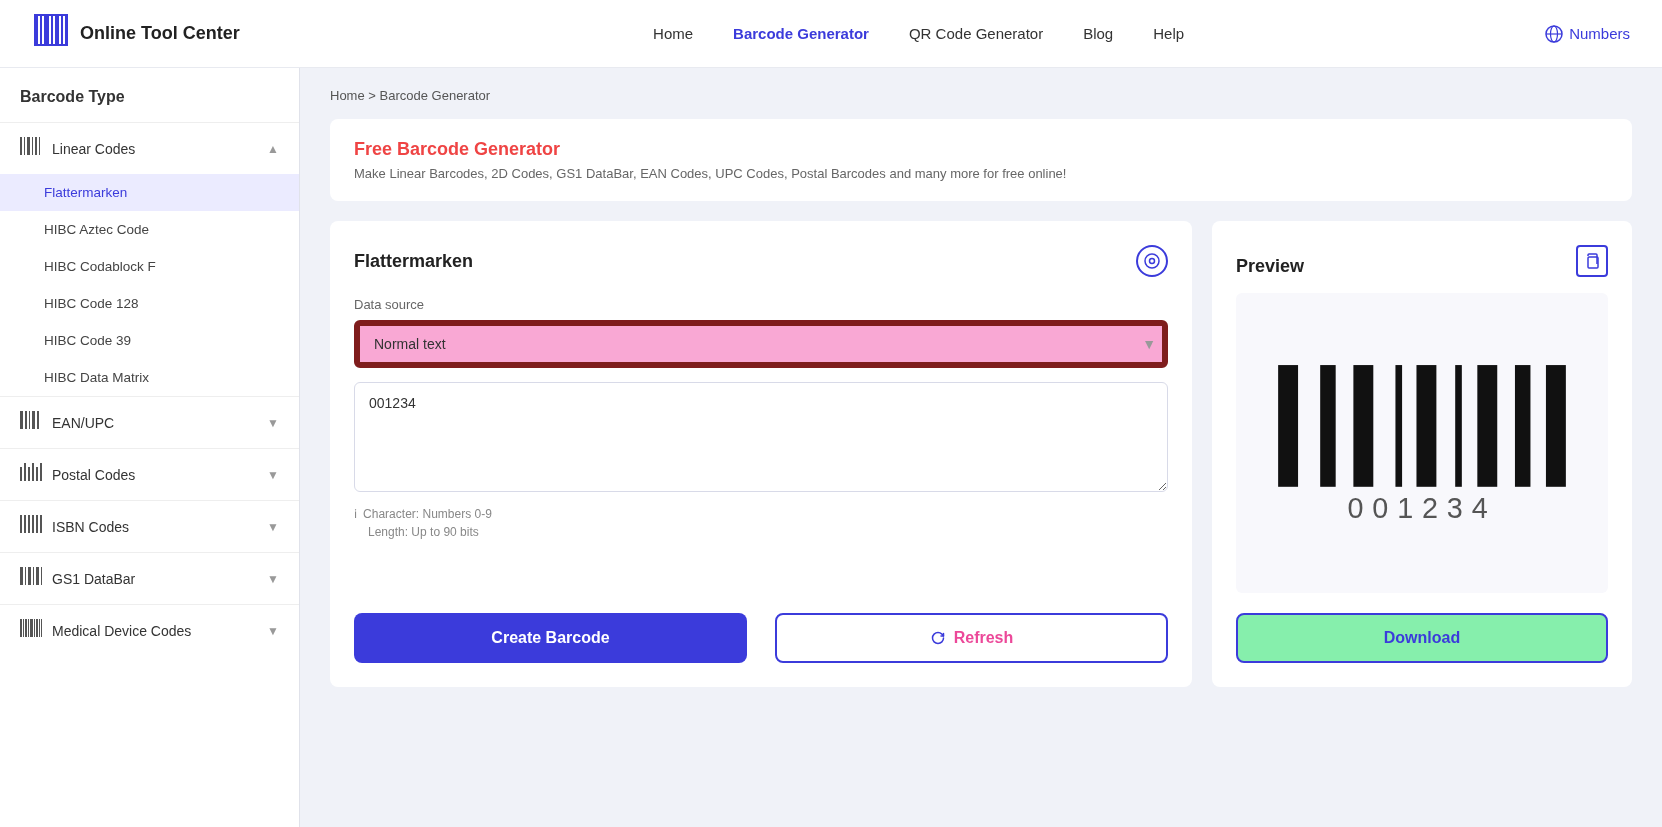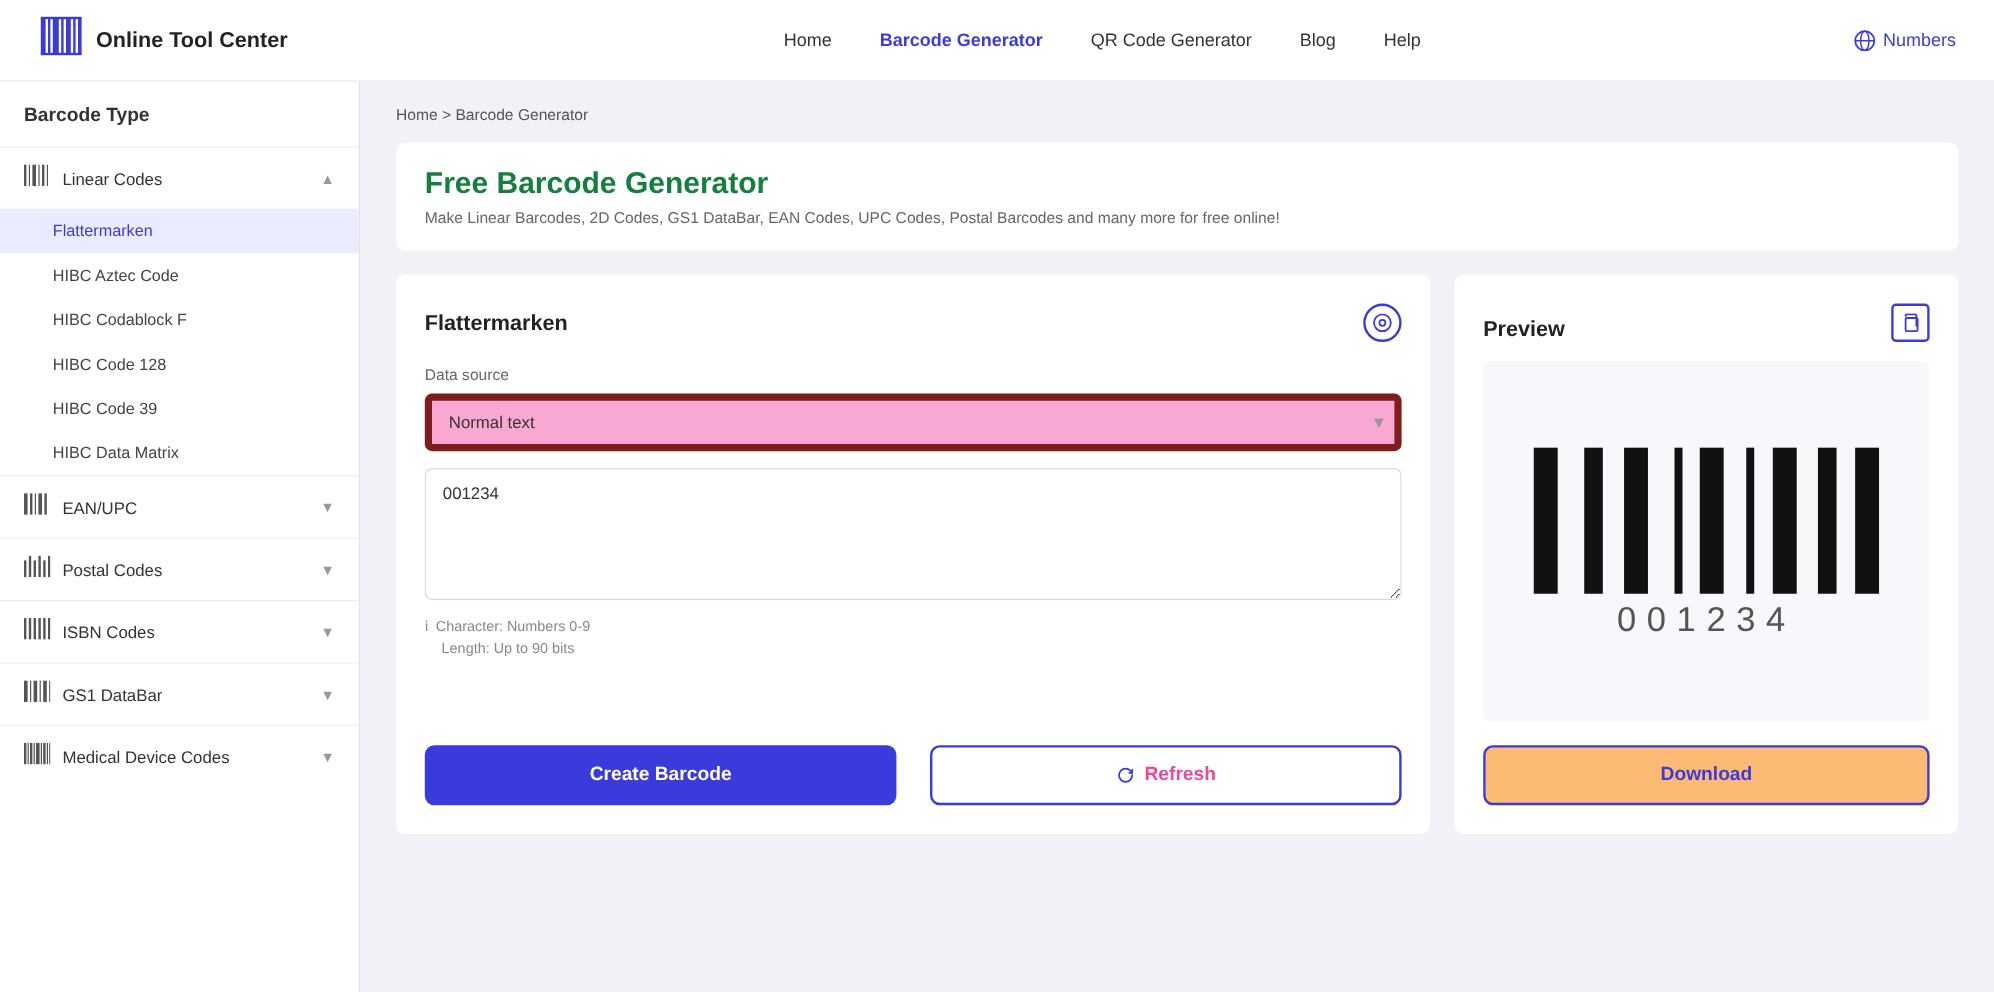--- a/index.html
+++ b/index.html
@@ -127,23 +127,23 @@
     .breadcrumb a { color: #555; text-decoration: none; }
     .breadcrumb span { color: #555; }
 
     .page-header {
       background: #fff;
       border-radius: 8px;
       padding: 20px 24px;
       margin-bottom: 20px;
     }
     .page-header h1 {
-      font-size: 25px;
-      font-weight: bold;
-      color: #15803d;
+      font-size: 18px;
+      font-weight: bold;
+      color: #ef4444;
       margin-bottom: 6px;
     }
     .page-header p {
       font-size: 13px;
       color: #666;
     }
 
     .tool-area {
       display: flex;
       gap: 20px;
@@ -317,21 +317,21 @@
       padding: 20px;
       min-height: 300px;
     }
     .barcode-svg {
       width: 100%;
       max-width: 340px;
     }
 
     .btn-download {
       width: 100%;
-      background: #fdba74;
+      background: #86efac;
       color: #3b3bdb;
       border: 2px solid #3b3bdb;
       border-radius: 8px;
       padding: 14px;
       font-size: 16px;
       font-weight: bold;
       cursor: pointer;
       margin-top: 20px;
     }
 

